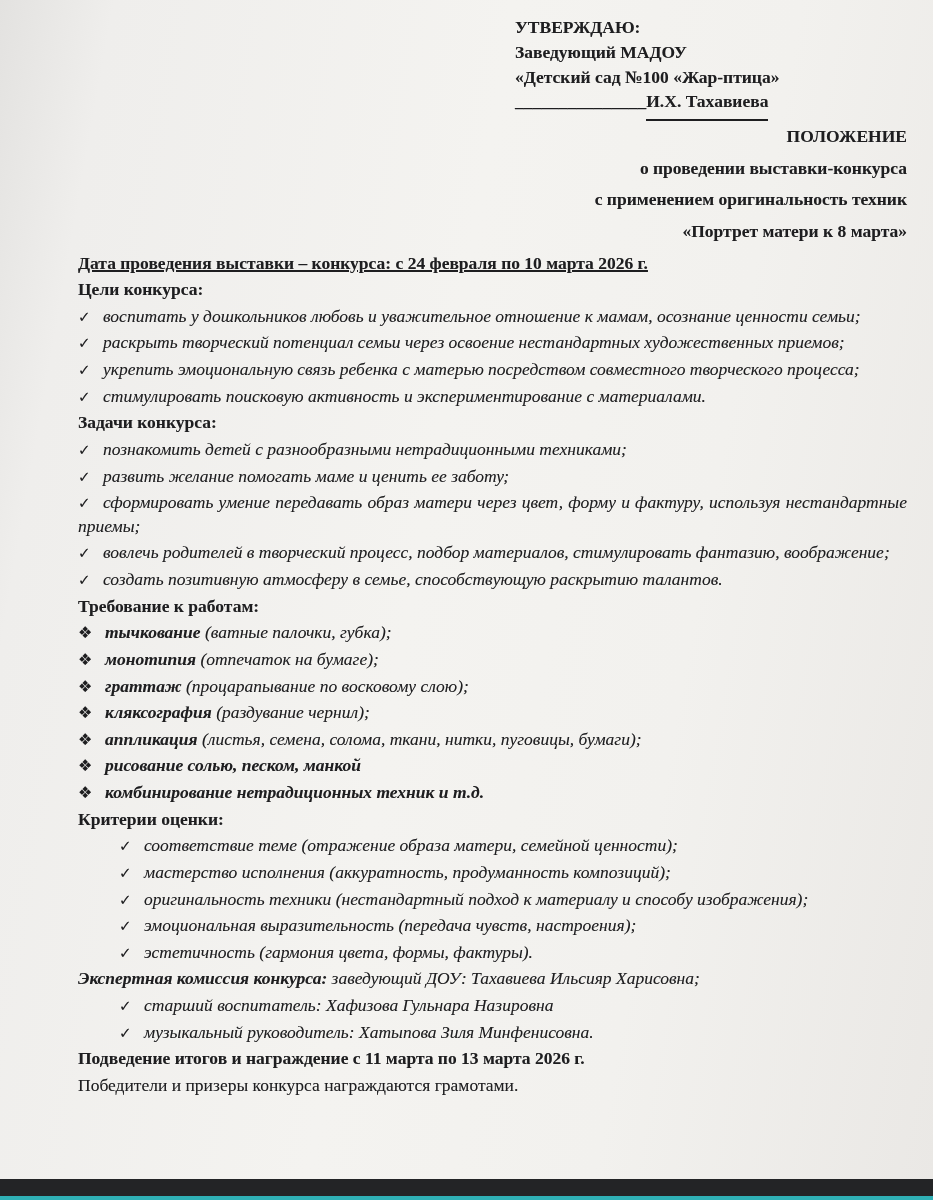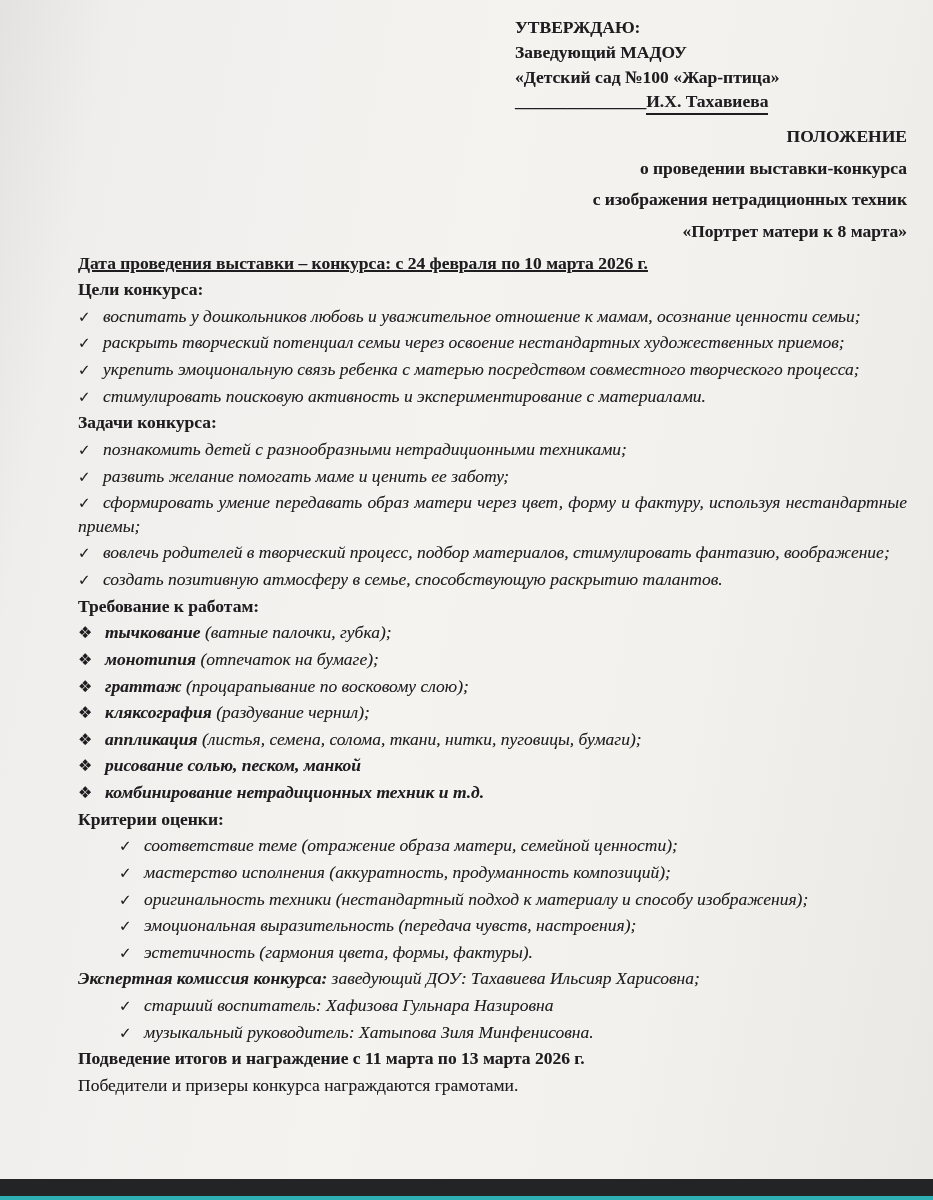--- a/index.html
+++ b/index.html
@@ -14,21 +14,21 @@
   }
   .doc {
     position:absolute; inset:0;
     padding:16px 26px 0 78px;
     font-size:17.5px; line-height:1.35; color:#1e1e20;
     text-shadow:0 0 0.4px rgba(30,30,32,0.35);
   }
   .doc p { margin:0 0 3px; }
   .approval { margin-left:437px; font-weight:bold; line-height:1.3; }
   .approval p { margin:0 0 2px; }
-  .uname { border-bottom:2px solid #1e1e20; padding-bottom:2px; }
+  .uname { border-bottom:2px solid #1e1e20; padding-bottom:8px; }
   .title { text-align:right; font-weight:bold; margin-top:12px; }
   .title p { margin:0 0 8px; }
   .dateline { font-weight:bold; text-decoration:underline; text-decoration-thickness:1.5px; margin-bottom:4px;font-family:Liberation Serif, serif; }
   .h { font-weight:bold; margin:1px 0 3px; }
   .item { text-align:justify; margin:0 0 3px;font-style:italic; }
   .mark {
     display:inline-block; min-width:16px; margin-right:9px;
     font-family:"DejaVu Sans", sans-serif; font-size:15px;
   }
   .mark.d { font-size:16px; margin-right:11px; }
@@ -46,21 +46,21 @@
     <div class="approval">
       <p>УТВЕРЖДАЮ:</p>
       <p>Заведующий МАДОУ</p>
       <p>«Детский сад №100 «Жар-птица»</p>
       <p><span>_______________</span><span class="uname">И.Х. Тахавиева</span></p>
     </div>
 
     <div class="title">
       <p>ПОЛОЖЕНИЕ</p>
       <p>о проведении выставки-конкурса</p>
-      <p>с изображения нетрадиционных техник</p>
+      <p>с применением оригинальность техник</p>
       <p>«Портрет матери к 8 марта»</p>
     </div>
 
     <p class="dateline">Дата проведения выставки – конкурса: с 24 февраля по 10 марта 2026 г.</p>
 
     <p class="h">Цели конкурса:</p>
     <p class="item"><span class="mark">✓</span><span>воспитать у дошкольников любовь и уважительное отношение к мамам, осознание ценности семьи;</span></p>
     <p class="item"><span class="mark">✓</span><span>раскрыть творческий потенциал семьи через освоение нестандартных художественных приемов;</span></p>
     <p class="item"><span class="mark">✓</span><span>укрепить эмоциональную связь ребенка с матерью посредством совместного творческого процесса;</span></p>
     <p class="item"><span class="mark">✓</span><span>стимулировать поисковую активность и экспериментирование с материалами.</span></p>

